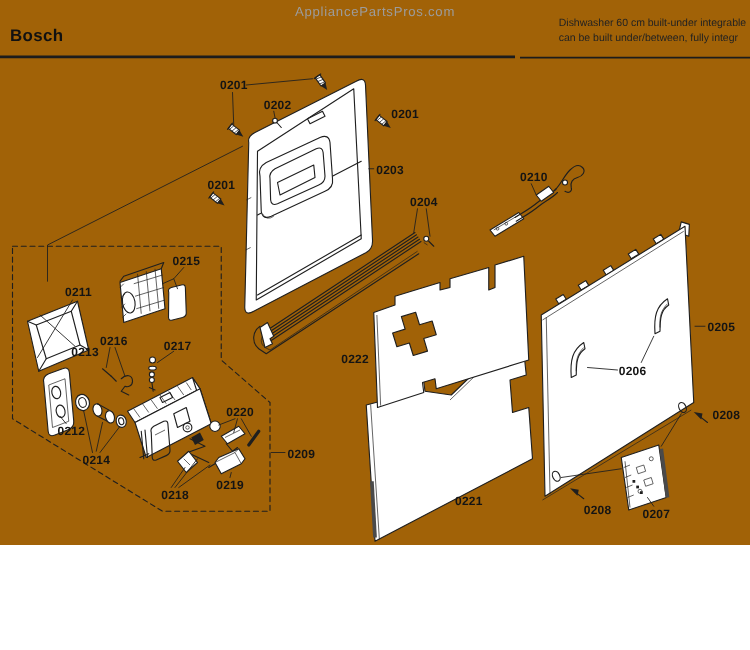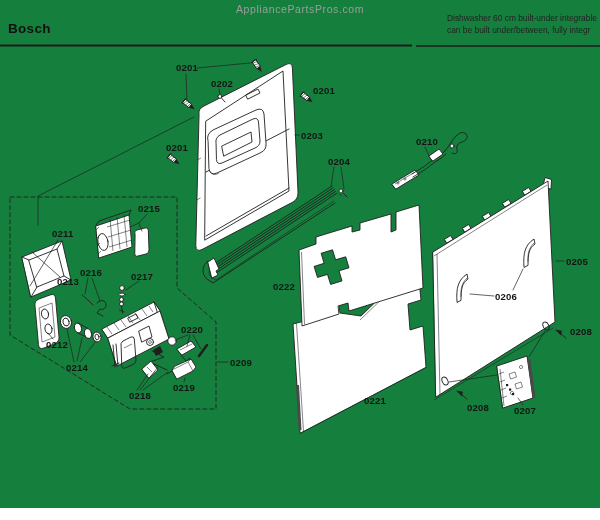--- a/index.html
+++ b/index.html
@@ -1,16 +1,16 @@
 <!DOCTYPE html>
 <html><head>
 <meta charset="utf-8">
 <style>
   html,body{margin:0;padding:0;background:#fff;}
-  .stage{width:600px;height:508px;position:relative;background:#15803d;overflow:hidden;
+  .stage{width:600px;height:436px;position:relative;background:#a16207;overflow:hidden;
          font-family:"Liberation Sans",sans-serif;}
   svg text{font-family:"Liberation Sans",sans-serif;}
   .watermark{font-size:10.5px;fill:#9c9c9c;letter-spacing:.6px;}
   .brand{font-size:13.5px;font-weight:700;fill:#111;letter-spacing:.3px;}
   .desc{font-size:8.4px;fill:#222;}
   .callout{font-size:9.6px;font-weight:700;fill:#141414;letter-spacing:.2px;}
   .ln,.fw,.leader,.dash{stroke:#1f1f1f;fill:none;stroke-linecap:round;stroke-linejoin:round;}
   .ln{stroke-width:.9;}
   .fw{stroke-width:.9;fill:#fff;}
   .fwe{stroke:#1f1f1f;stroke-width:.9;fill:#fff;fill-rule:evenodd;stroke-linejoin:round;}

